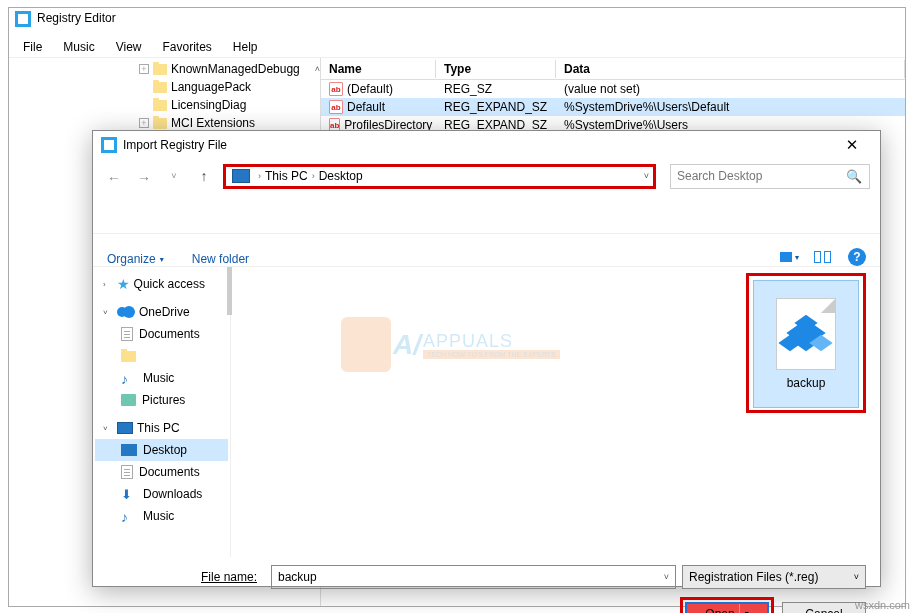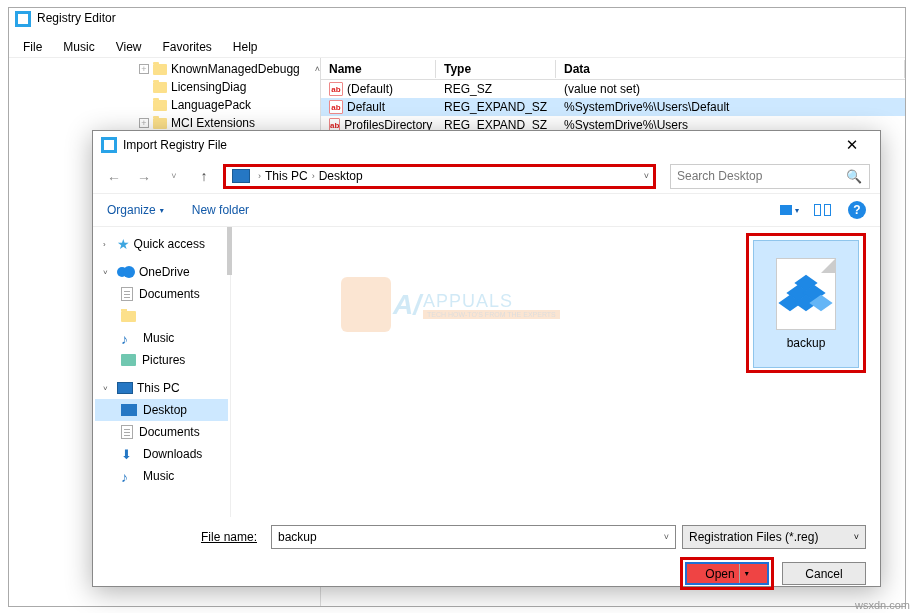--- a/index.html
+++ b/index.html
@@ -46,21 +46,21 @@
     .dialog-nav { height: 34px; display: flex; align-items: center; padding: 4px 10px; gap: 8px; }
     .nav-btn { width: 22px; height: 22px; display: inline-flex; align-items: center; justify-content: center; color: #888; cursor: pointer; font-size: 14px; }
     .nav-up { color: #444; }
     .breadcrumb-box { flex: 1; height: 25px; border: 3px solid #d40000; display: flex; align-items: center; padding: 0 4px 0 2px; margin-right: 6px; }
     .bc-monitor { width: 18px; height: 14px; background: #2577c4; display: inline-block; margin: 0 4px; border: 1px solid #1a5a94; }
     .bc-sep { margin: 0 4px; color: #666; font-size: 9px; }
     .bc-dd { margin-left: auto; color: #555; font-size: 9px; }
     .search-box { width: 200px; height: 25px; border: 1px solid #ccc; display: flex; align-items: center; padding: 0 6px; color: #777; }
     .search-mag { margin-left: auto; font-size: 13px; }
     
-    .dialog-toolbar { height: 34px; border-top: 1px solid #eee; border-bottom: 1px solid #eee; display: flex; align-items: center; padding: 0 14px; }
+    .dialog-toolbar { height: 34px; border-top: 1px solid #eee; border-bottom: 1px solid #eee; display: flex; align-items: flex-end; padding: 0 14px; margin-top: 40px; }
     .tb-link { color: #1259a8; cursor: pointer; display: inline-flex; align-items: center; gap: 4px; }
     .tb-link .dd { font-size: 8px; }
     .tb-new { margin-left: 28px; }
     .tb-right { margin-left: auto; display: flex; align-items: center; gap: 12px; }
     .view-icon { width: 22px; height: 18px; display: inline-flex; align-items: center; cursor: pointer; color: #1259a8; gap: 3px;}
     .help-icon { width: 18px; height: 18px; border-radius: 50%; background: #1e88e5; color: #fff; display: inline-flex; align-items: center; justify-content: center; font-weight: bold; font-size: 12px; cursor: pointer; }
     
     .dialog-body { display: flex; height: 290px; }
     .nav-panel { width: 138px; padding: 6px 2px; border-right: 1px solid #eee; }
     .nav-item { display: flex; align-items: center; height: 22px; padding-left: 12px; gap: 6px; cursor: pointer; }
@@ -134,26 +134,26 @@
     <div class="tree-panel">
       <div class="tree-item">
           <span class="tree-connector">+</span>
           <span class="folder-icon"></span>
           <span class="tree-label">KnownManagedDebugg</span>
           <span style="margin-left:auto;font-size:9px;color:#666;">˄</span>
         </div>
       <div class="tree-item">
           <span style="width:14px;"></span>
           <span class="folder-icon"></span>
-          <span class="tree-label">LicensingDiag</span>
+          <span class="tree-label">LanguagePack</span>
         </div>
       <div class="tree-item">
           <span style="width:14px;"></span>
           <span class="folder-icon"></span>
-          <span class="tree-label">LanguagePack</span>
+          <span class="tree-label">LicensingDiag</span>
         </div>
       <div class="tree-item">
           <span class="tree-connector">+</span>
           <span class="folder-icon"></span>
           <span class="tree-label">MCI Extensions</span>
         </div>
     </div>
     <div class="list-panel">
       <div class="list-header">
         <div class="list-col c1">Name</div>

